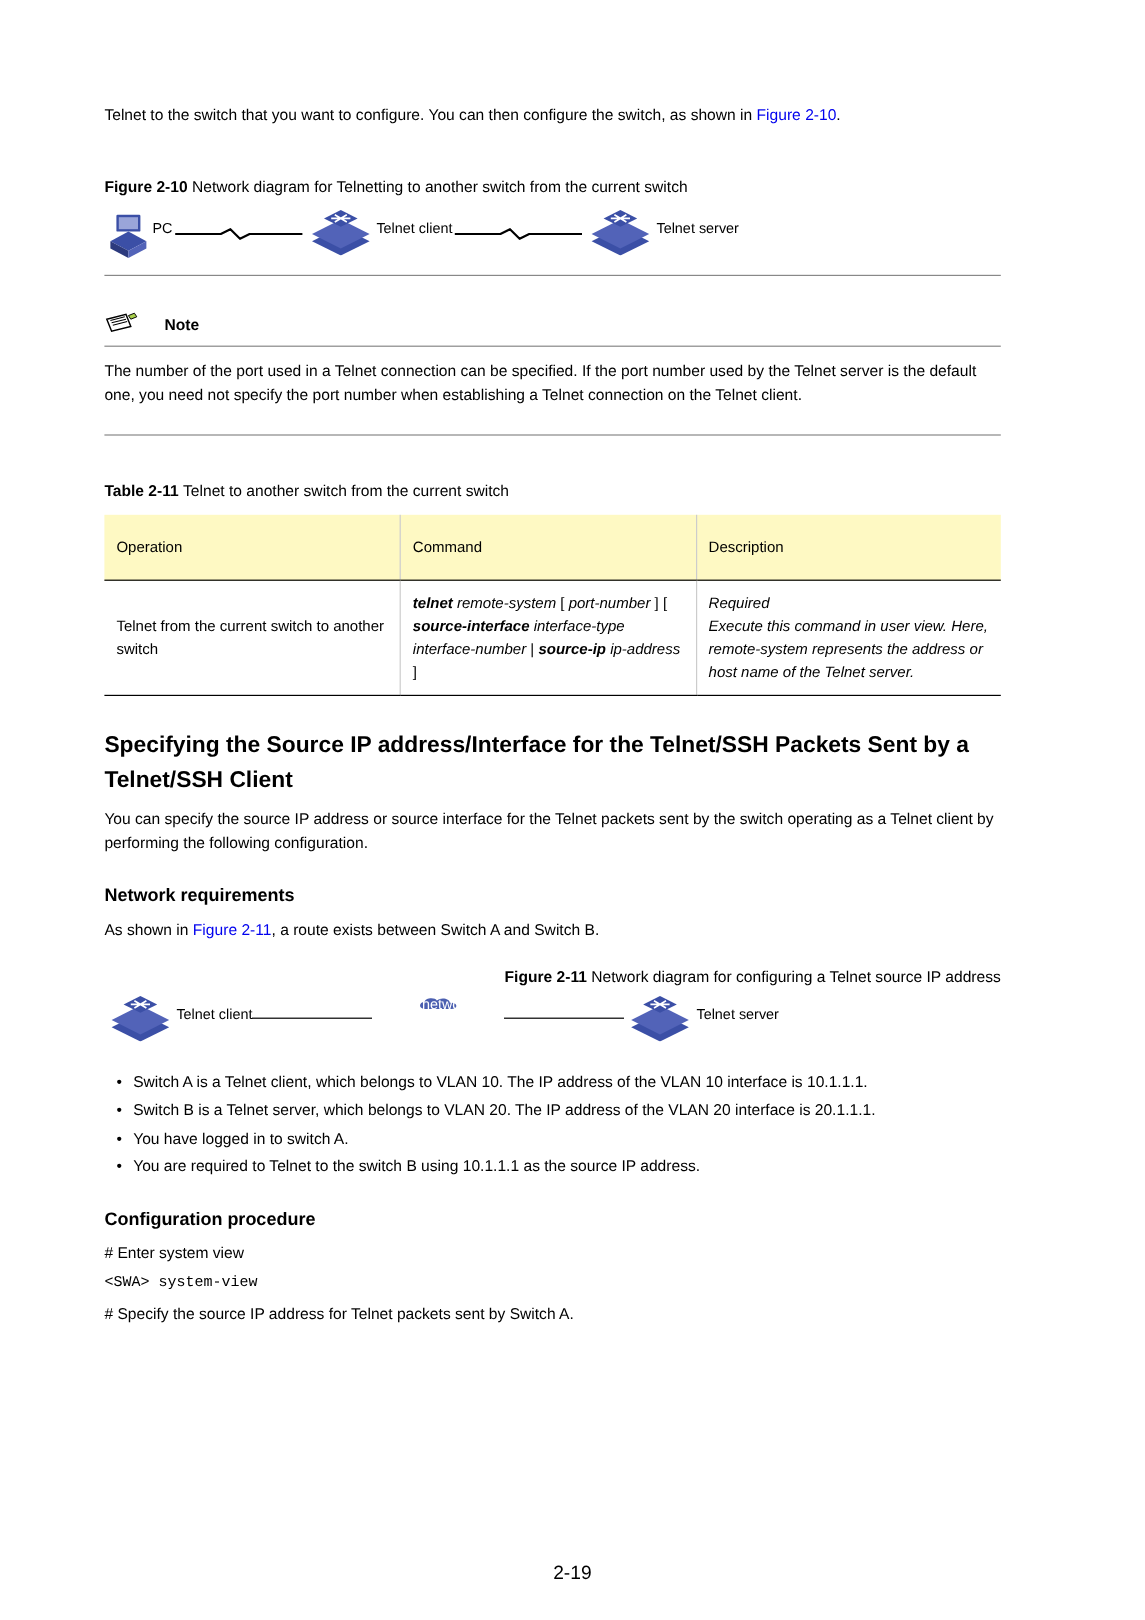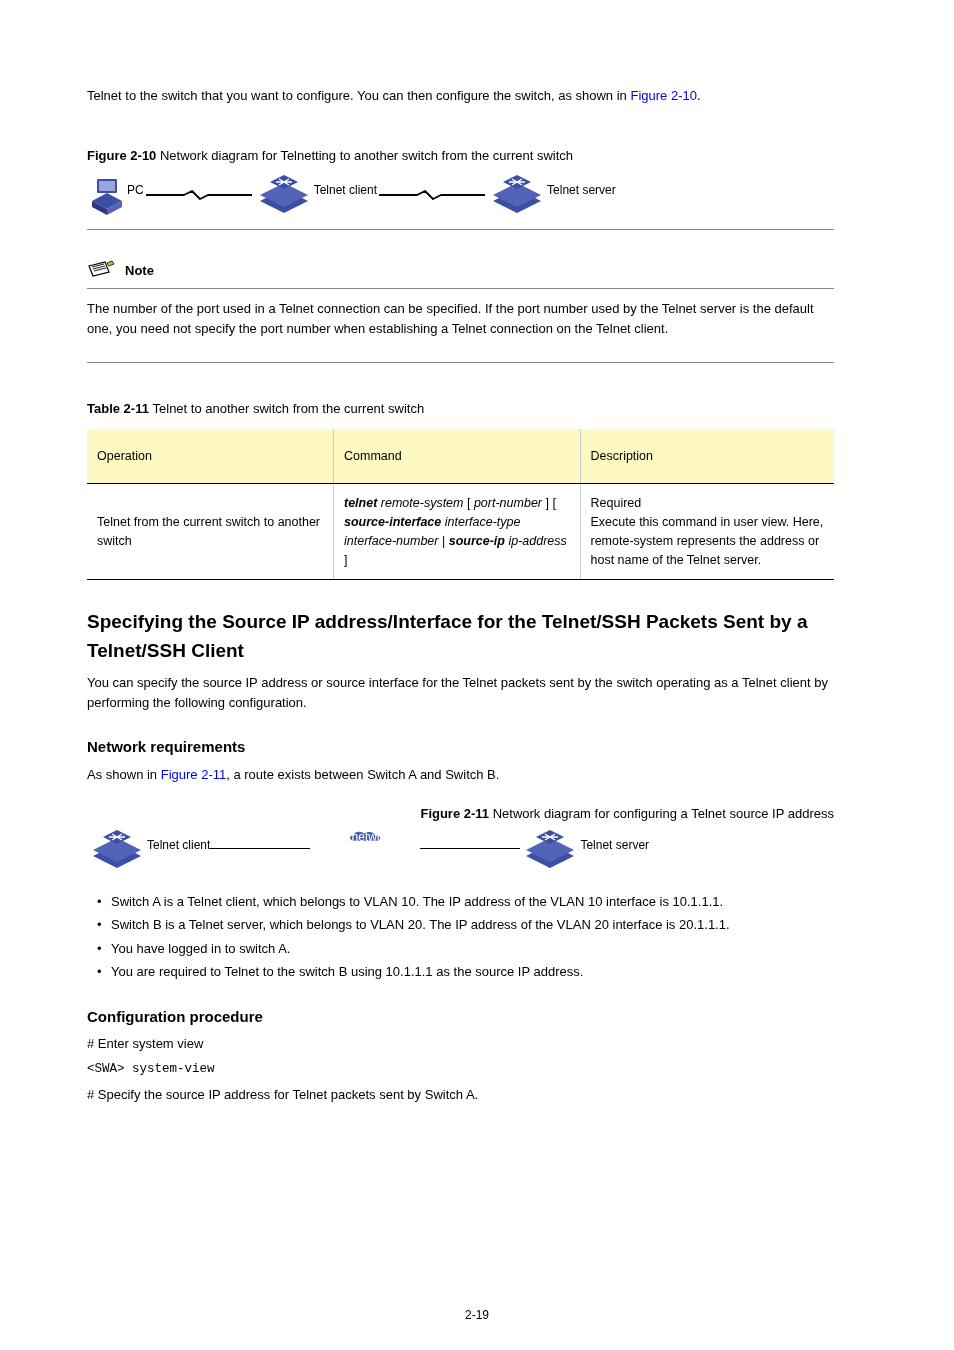--- a/index.html
+++ b/index.html
@@ -60,21 +60,21 @@
     top: -28px;
     color: #fff;
     font-size: 12px;
   }
   .note-block {
     margin: 26px 0 0 0;
     border-bottom: 1px solid #888;
     padding-bottom: 18px;
   }
   .note-head {
-    display:flex; align-items:center; gap:8px;
+    display:flex; align-items:center; gap:20px;
     border-bottom: 1px solid #888;
     padding: 4px 0 6px 0;
     margin-bottom: 10px;
   }
   .note-head svg { display:block; }
   .note-head .lbl { font-weight: bold; font-size: 13px; }
   .table-wrap {
     margin-top: 10px;
   }
   table.cmds {
@@ -111,21 +111,21 @@
     font-weight: bold;
     margin: 24px 0 6px 0;
   }
   .bullet-row { display:flex; margin:4px 0 4px 10px; }
   .bullet-row .dot { width:14px; flex-shrink:0; }
   .footer-pg {
     position: absolute;
     bottom: 26px;
     left: 0; right: 0;
     text-align: center;
-    font-size: 12px;
+    font-size: 16px;
   }
   .mono { font-family: "Courier New", monospace; font-size:12.5px; }
 </style>
 </head>
 <body>
 
 <div class="page">
 
   <p>
     <span>Telnet to the switch that you want to configure. You can then configure the switch, as shown in </span>
@@ -212,21 +212,21 @@
           <th style="width:33%">Command</th>
           <th style="width:34%">Description</th>
         </tr>
       </thead>
       <tbody>
         <tr>
           <td>Telnet from the current switch to another switch</td>
           <td class="cmd-col">
             <span class="kw">telnet</span><span class="arg"> remote-system</span><span> [ </span><span class="arg">port-number</span><span> ] [ </span><span class="kw">source-interface</span><span class="arg"> interface-type interface-number</span><span> | </span><span class="kw">source-ip</span><span class="arg"> ip-address</span><span> ]</span>
           </td>
-          <td style="white-space:pre-line;">Required
+          <td style="white-space:pre-line;font-style:italic;">Required
 Execute this command in user view. Here, remote-system represents the address or host name of the Telnet server.</td>
         </tr>
       </tbody>
     </table>
   </div>
 
   <h2 class="sec">Specifying the Source IP address/Interface for the Telnet/SSH Packets Sent by a Telnet/SSH Client</h2>
   <p>You can specify the source IP address or source interface for the Telnet packets sent by the switch operating as a Telnet client by performing the following configuration.</p>
 
   <h3 class="sub">Network requirements</h3>

